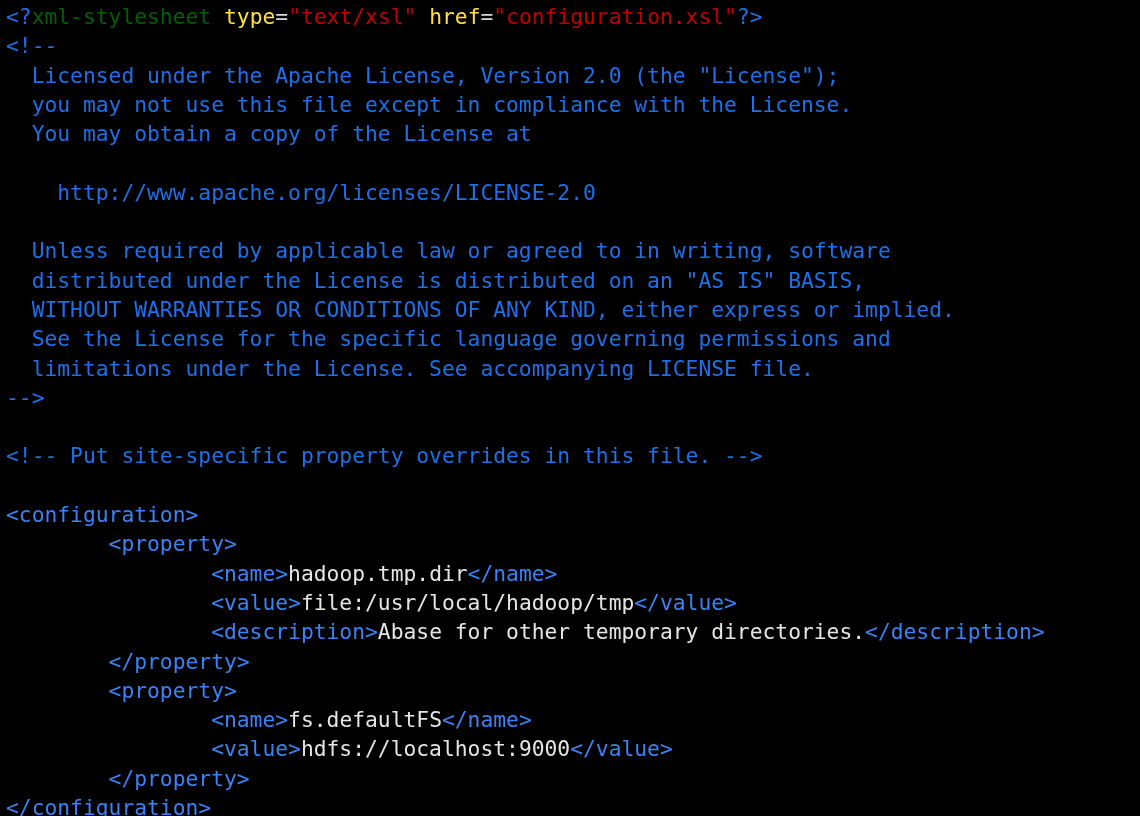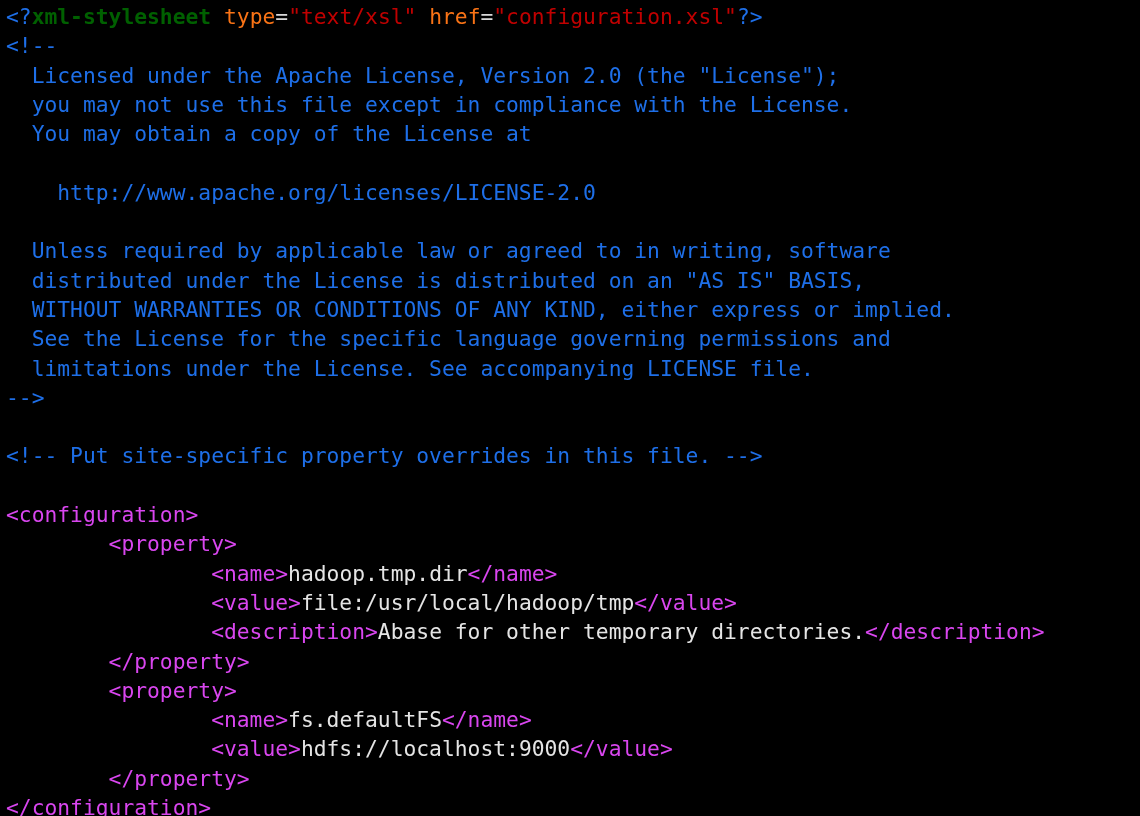--- a/index.html
+++ b/index.html
@@ -26,24 +26,24 @@
     box-sizing: border-box;
     white-space: pre;
     -webkit-font-smoothing: antialiased;
   }
   .line {
     height: 29.3px;
     white-space: pre;
   }
   
   .pi        { color: #1E6FE8; }  
-  .piname    { color: #006000; font-weight: bold; }  
-  .attr      { color: #f97316; }  
+  .piname    { color: #006000; }  
+  .attr      { color: #fde047; }  
   .eq        { color: #D8D8D8; }  
   .str       { color: #C00000; }  
   .cmt       { color: #1E6FE8; }  
-  .tag       { color: #d946ef; text-align: center; }  
+  .tag       { color: #3b82f6; text-align: center; }  
   .txt       { color: #e5e5e5; }  
 </style>
 </head>
 <body>
 
 <div id="editor"><div class="line"><span class="pi">&lt;?</span><span class="piname">xml-stylesheet</span><span class="piname"> </span><span class="attr">type</span><span class="eq">=</span><span class="str">"text/xsl"</span><span class="attr"> href</span><span class="eq">=</span><span class="str">"configuration.xsl"</span><span class="pi">?&gt;</span></div><div class="line"><span class="cmt">&lt;!--</span></div><div class="line"><span class="cmt">  Licensed under the Apache License, Version 2.0 (the "License");</span></div><div class="line"><span class="cmt">  you may not use this file except in compliance with the License.</span></div><div class="line"><span class="cmt">  You may obtain a copy of the License at</span></div><div class="line">​</div><div class="line"><span class="cmt">    http://www.apache.org/licenses/LICENSE-2.0</span></div><div class="line">​</div><div class="line"><span class="cmt">  Unless required by applicable law or agreed to in writing, software</span></div><div class="line"><span class="cmt">  distributed under the License is distributed on an "AS IS" BASIS,</span></div><div class="line"><span class="cmt">  WITHOUT WARRANTIES OR CONDITIONS OF ANY KIND, either express or implied.</span></div><div class="line"><span class="cmt">  See the License for the specific language governing permissions and</span></div><div class="line"><span class="cmt">  limitations under the License. See accompanying LICENSE file.</span></div><div class="line"><span class="cmt">--&gt;</span></div><div class="line">​</div><div class="line"><span class="cmt">&lt;!-- Put site-specific property overrides in this file. --&gt;</span></div><div class="line">​</div><div class="line"><span class="tag">&lt;configuration&gt;</span></div><div class="line"><span class="tag">        &lt;property&gt;</span></div><div class="line"><span class="tag">                &lt;name&gt;</span><span class="txt">hadoop.tmp.dir</span><span class="tag">&lt;/name&gt;</span></div><div class="line"><span class="tag">                &lt;value&gt;</span><span class="txt">file:/usr/local/hadoop/tmp</span><span class="tag">&lt;/value&gt;</span></div><div class="line"><span class="tag">                &lt;description&gt;</span><span class="txt">Abase for other temporary directories.</span><span class="tag">&lt;/description&gt;</span></div><div class="line"><span class="tag">        &lt;/property&gt;</span></div><div class="line"><span class="tag">        &lt;property&gt;</span></div><div class="line"><span class="tag">                &lt;name&gt;</span><span class="txt">fs.defaultFS</span><span class="tag">&lt;/name&gt;</span></div><div class="line"><span class="tag">                &lt;value&gt;</span><span class="txt">hdfs://localhost:9000</span><span class="tag">&lt;/value&gt;</span></div><div class="line"><span class="tag">        &lt;/property&gt;</span></div><div class="line"><span class="tag">&lt;/configuration&gt;</span></div></div>
 
 </body></html>

